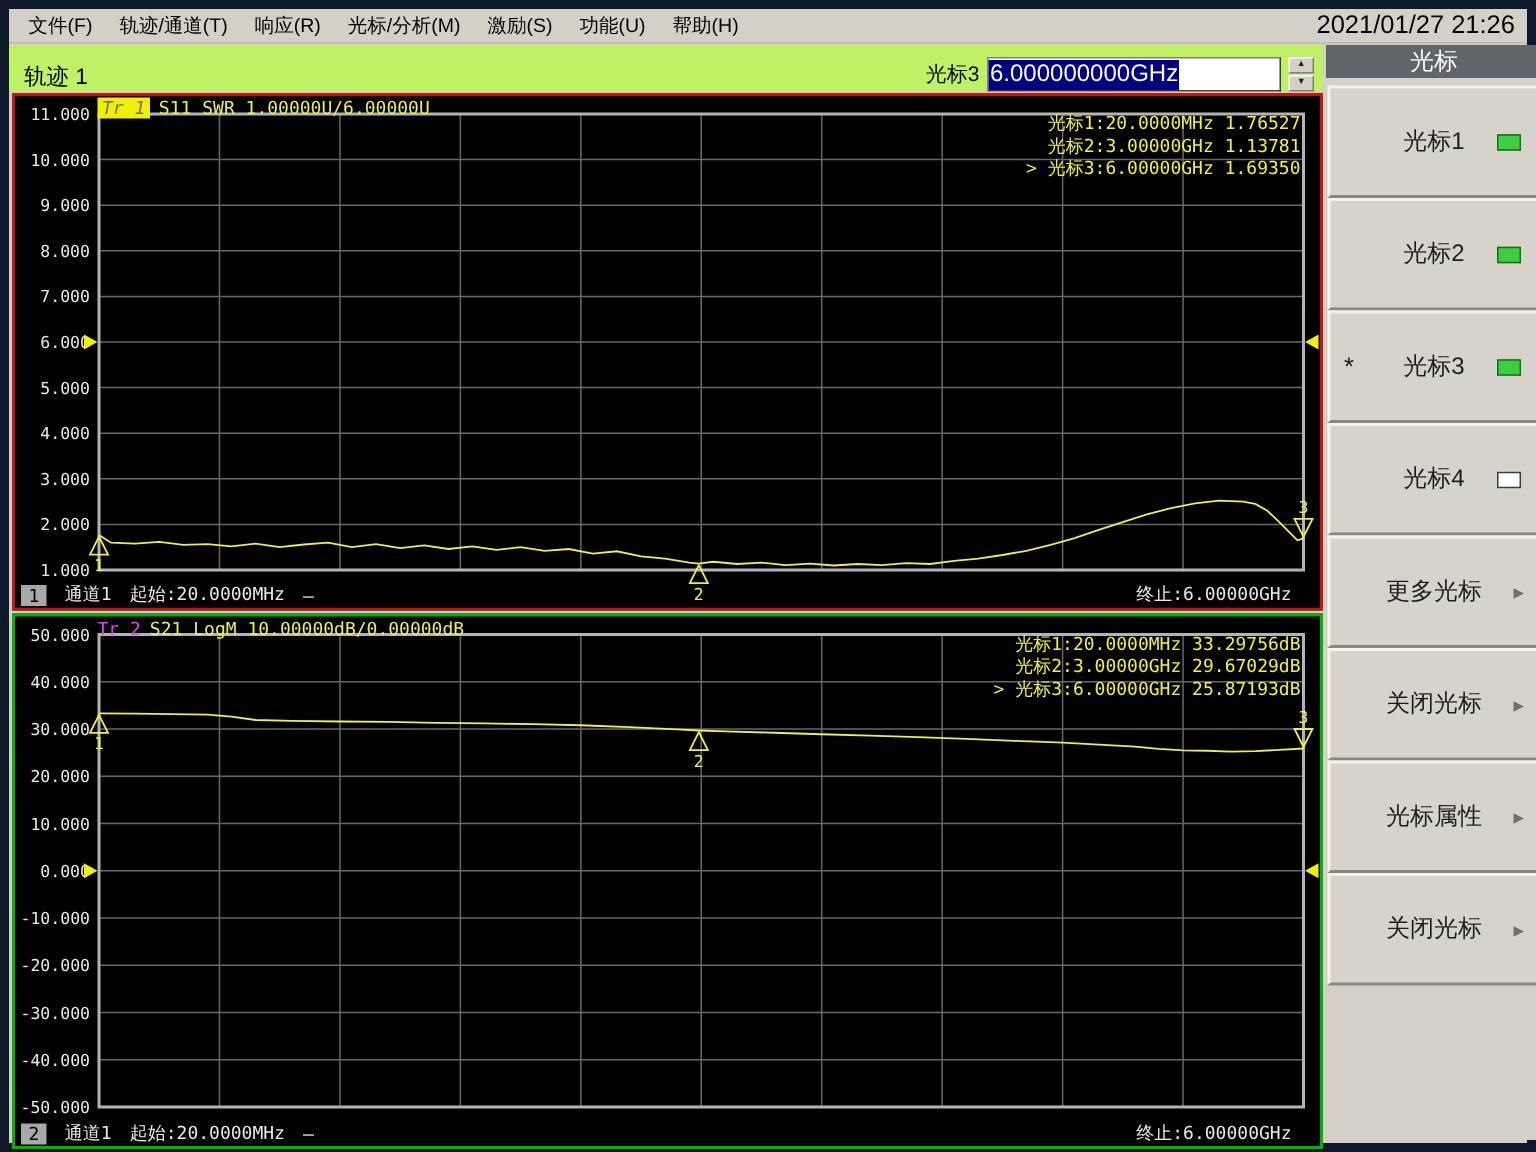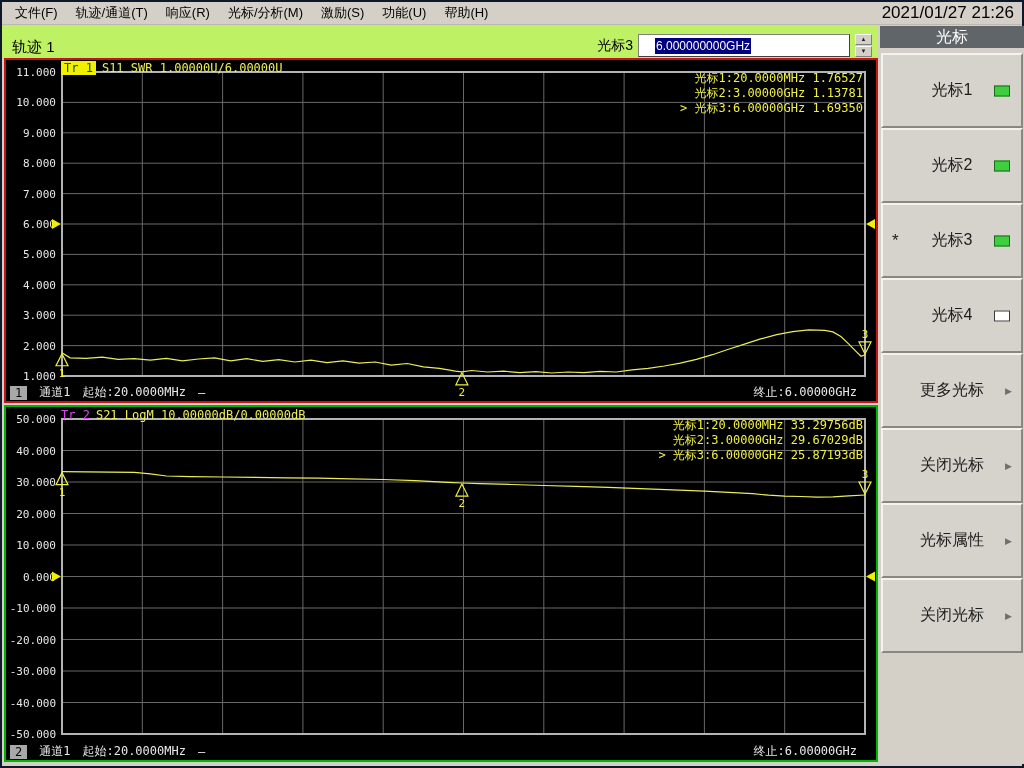--- a/index.html
+++ b/index.html
@@ -1,19 +1,19 @@
 <!DOCTYPE html>
 <html><head>
 <meta charset="utf-8">
 <style>
   * { margin:0; padding:0; box-sizing:border-box; }
   html,body { width:1024px; height:768px; overflow:hidden; background:#8a8a8a; }
   #window {
     position:relative; width:1024px; height:768px;
-    background:#d4d0c8; border:2px solid #0f172a;
+    background:#d4d0c8; border:6px solid #0f172a;
     font-family:"Liberation Sans", sans-serif;
   }
   
   #menubar {
     position:absolute; left:0; top:0; right:0; height:23px;
     display:flex; align-items:center; padding-left:4px;
     background:#d4d0c8; border-bottom:1px solid #bdb9b1;
     font-size:13px; color:#000;
   }
   .menu-item { padding:2px 9px; cursor:default; }
@@ -21,24 +21,24 @@
   
   #toolbar {
     position:absolute; left:0; top:24px; width:876px; height:31px;
     display:flex; align-items:flex-end; background:#bef264;
     font-size:14px; color:#000;
   }
   #trace-label { padding-left:10px; font-size:15px; }
   #marker-entry { margin-left:auto; display:flex; align-items:center; gap:5px; padding-right:6px; }
   #marker-entry-label { font-size:14px; }
   #marker-input {
-    width:212px; height:23px; background:#fff; border:1px solid #404040;
+    width:196px; height:23px; background:#fff; border:1px solid #404040;
     border-top-color:#808080; border-left-color:#808080;
-    display:flex; align-items:center; padding-left:16px;
-    font-size:12px; font-family:"Liberation Sans", sans-serif;
+    display:flex; align-items:center; padding-left:0;
+    font-size:16px; font-family:"Liberation Sans", sans-serif;
   }
   #marker-input .sel { background:#000080; color:#fff; padding:1px 1px; }
   #spinner { width:17px; height:23px; display:flex; flex-direction:column; gap:1px; }
   .spin-btn {
     flex:1; background:#d4d0c8; border:1px solid #808080;
     border-top-color:#fff; border-left-color:#fff;
     font-size:6px; line-height:9px; text-align:center; color:#222; cursor:default;
   }
   
   #sidebar {
@@ -66,21 +66,21 @@
   
   .panel { position:absolute; left:2px; width:874px; background:#000; border:2px solid #888; }
   #panel1 { top:56px;  height:345px; }
   #panel2 { top:403px; height:357px; }
   .chart-header {
     position:absolute; left:55px; top:1px; height:13px; z-index:3;
     display:flex; align-items:center; gap:6px;
     font-family:"DejaVu Sans Mono", monospace; font-size:12px; color:#eded55; white-space:nowrap;
   }
   .tr-badge { color:#d946ef; }
-  .tr-badge.hl { background:#f0f000; color:#0c4a6e; padding:0 3px; }
+  .tr-badge.hl { background:#f0f000; color:#737373; padding:0 3px;font-style:italic; }
   .svg-holder { position:absolute; left:1px; top:0; z-index:2; }
   .svg-holder svg { overflow:visible; display:block; }
   .status-bar {
     position:absolute; left:1px; right:1px; bottom:0; height:17px; z-index:1;
     display:flex; align-items:center; gap:12px; padding:0 18px 0 3px;
     background:#000; font-family:"DejaVu Sans Mono", monospace; font-size:12px; color:#e8e8e8;
     white-space:nowrap;
   }
   .ch-badge { background:#a8a8a8; color:#000; padding:0 5px; font-size:12px; }
   .stop { margin-left:auto; }

